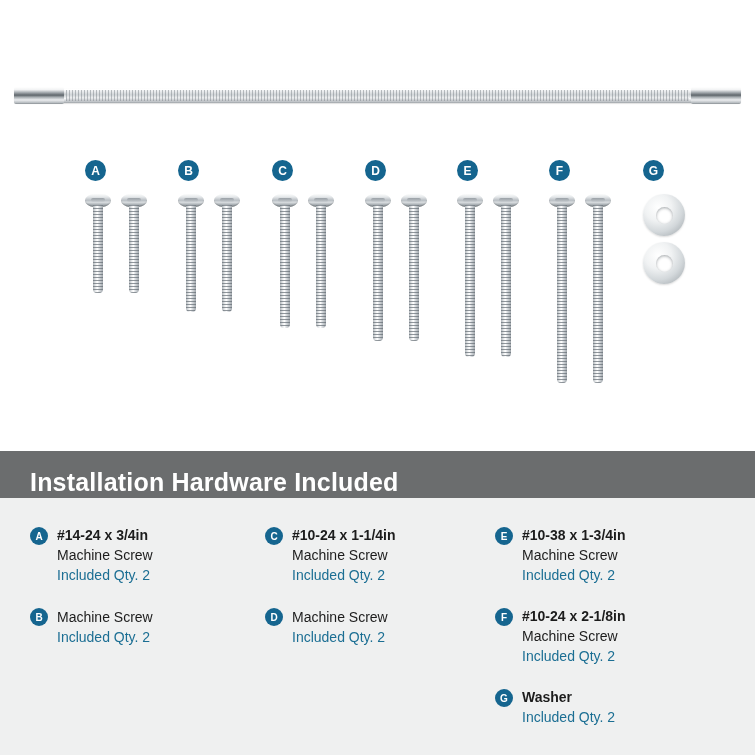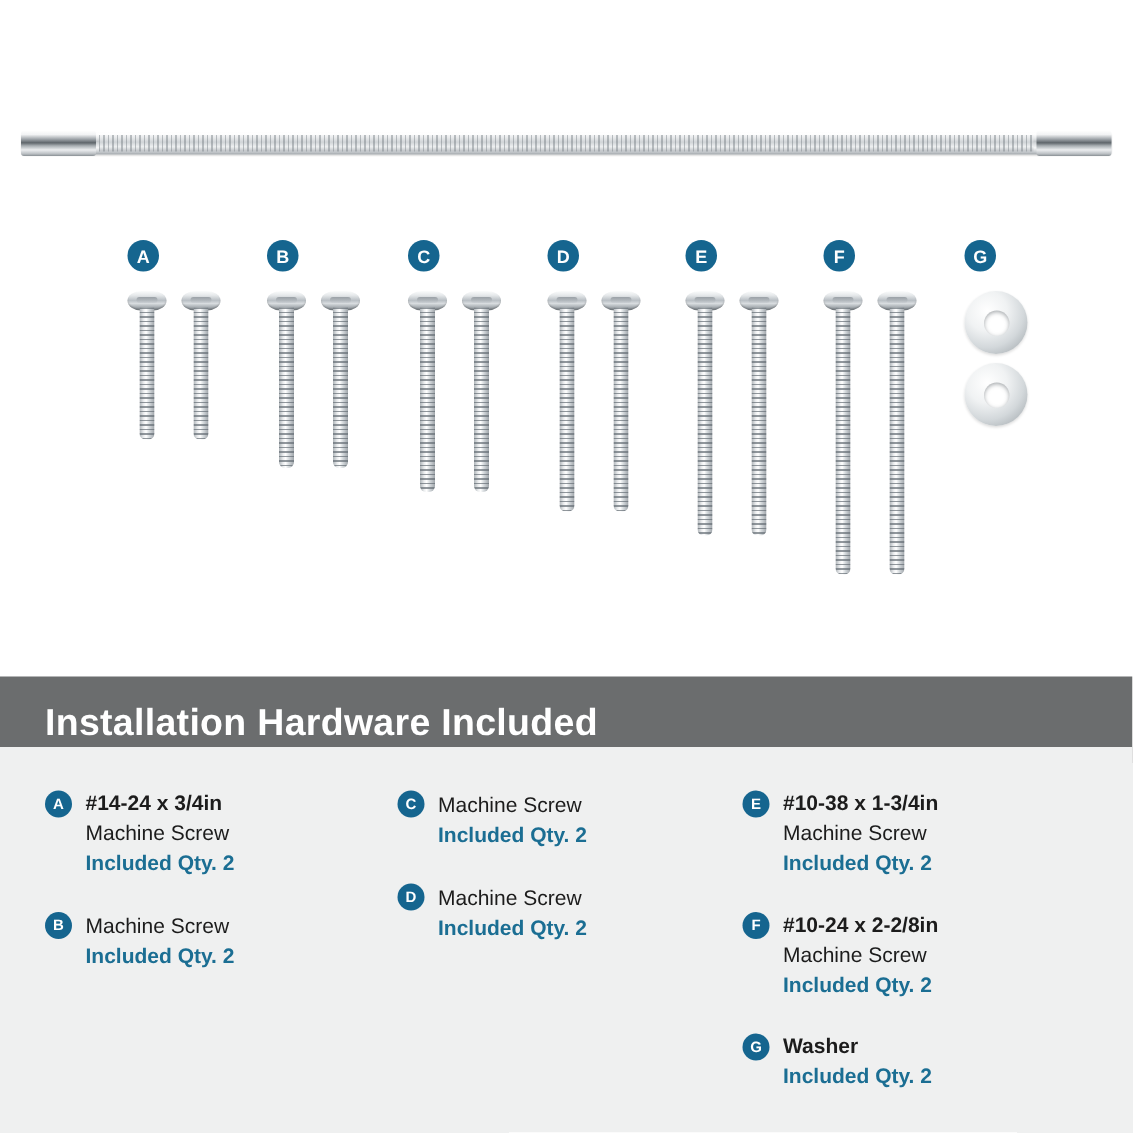--- a/index.html
+++ b/index.html
@@ -119,21 +119,21 @@
   .legend-item{position:relative;padding-left:27px;margin-bottom:22px;}
   .legend-badge{
     position:absolute;left:0;top:1px;
     width:18px;height:18px;border-radius:50%;
     background:#15658f;color:#ffffff;
     font-size:10px;font-weight:bold;
     display:flex;align-items:center;justify-content:center;
   }
   .legend-line1{font-size:14px;color:#1c1c1c;font-weight:bold;line-height:19px;}
   .legend-line2{font-size:14px;color:#1c1c1c;line-height:20px;}
-  .legend-qty{font-size:14px;color:#1b6e93;font-weight:bold;line-height:20px;}
+  .legend-qty{font-size:14px;color:#1b6e93;font-weight:normal;line-height:20px;}
 </style>
 </head>
 <body>
 
 <div id="product-area">
 
   <div id="rod-wrap">
     <div class="rod-body"></div>
     <div class="rod-knurl"></div>
     <div class="rod-cap left"></div>
@@ -247,39 +247,40 @@
       </div>
       <div class="legend-item">
         <div class="legend-badge">B</div>
         <div class="legend-line2">Machine Screw</div>
         <div class="legend-qty">Included Qty. 2</div>
       </div>
     </div>
   <div class="legend-col" id="col-2" style="padding-top: 28px;">
       <div class="legend-item">
         <div class="legend-badge">C</div>
+        <div class="legend-line1">#10-24 x 1-1/4in</div>
         <div class="legend-line2">Machine Screw</div>
         <div class="legend-qty">Included Qty. 2</div>
       </div>
       <div class="legend-item">
         <div class="legend-badge">D</div>
         <div class="legend-line2">Machine Screw</div>
         <div class="legend-qty">Included Qty. 2</div>
       </div>
     </div>
   <div class="legend-col" id="col-3" style="padding-top: 28px;">
       <div class="legend-item">
         <div class="legend-badge">E</div>
         <div class="legend-line1">#10-38 x 1-3/4in</div>
         <div class="legend-line2">Machine Screw</div>
         <div class="legend-qty">Included Qty. 2</div>
       </div>
       <div class="legend-item">
         <div class="legend-badge">F</div>
-        <div class="legend-line1">#10-24 x 2-2/8in</div>
+        <div class="legend-line1">#10-24 x 2-1/8in</div>
         <div class="legend-line2">Machine Screw</div>
         <div class="legend-qty">Included Qty. 2</div>
       </div>
       <div class="legend-item">
         <div class="legend-badge">G</div>
         <div class="legend-line1">Washer</div>
         <div class="legend-qty">Included Qty. 2</div>
       </div>
     </div>
 </div>

